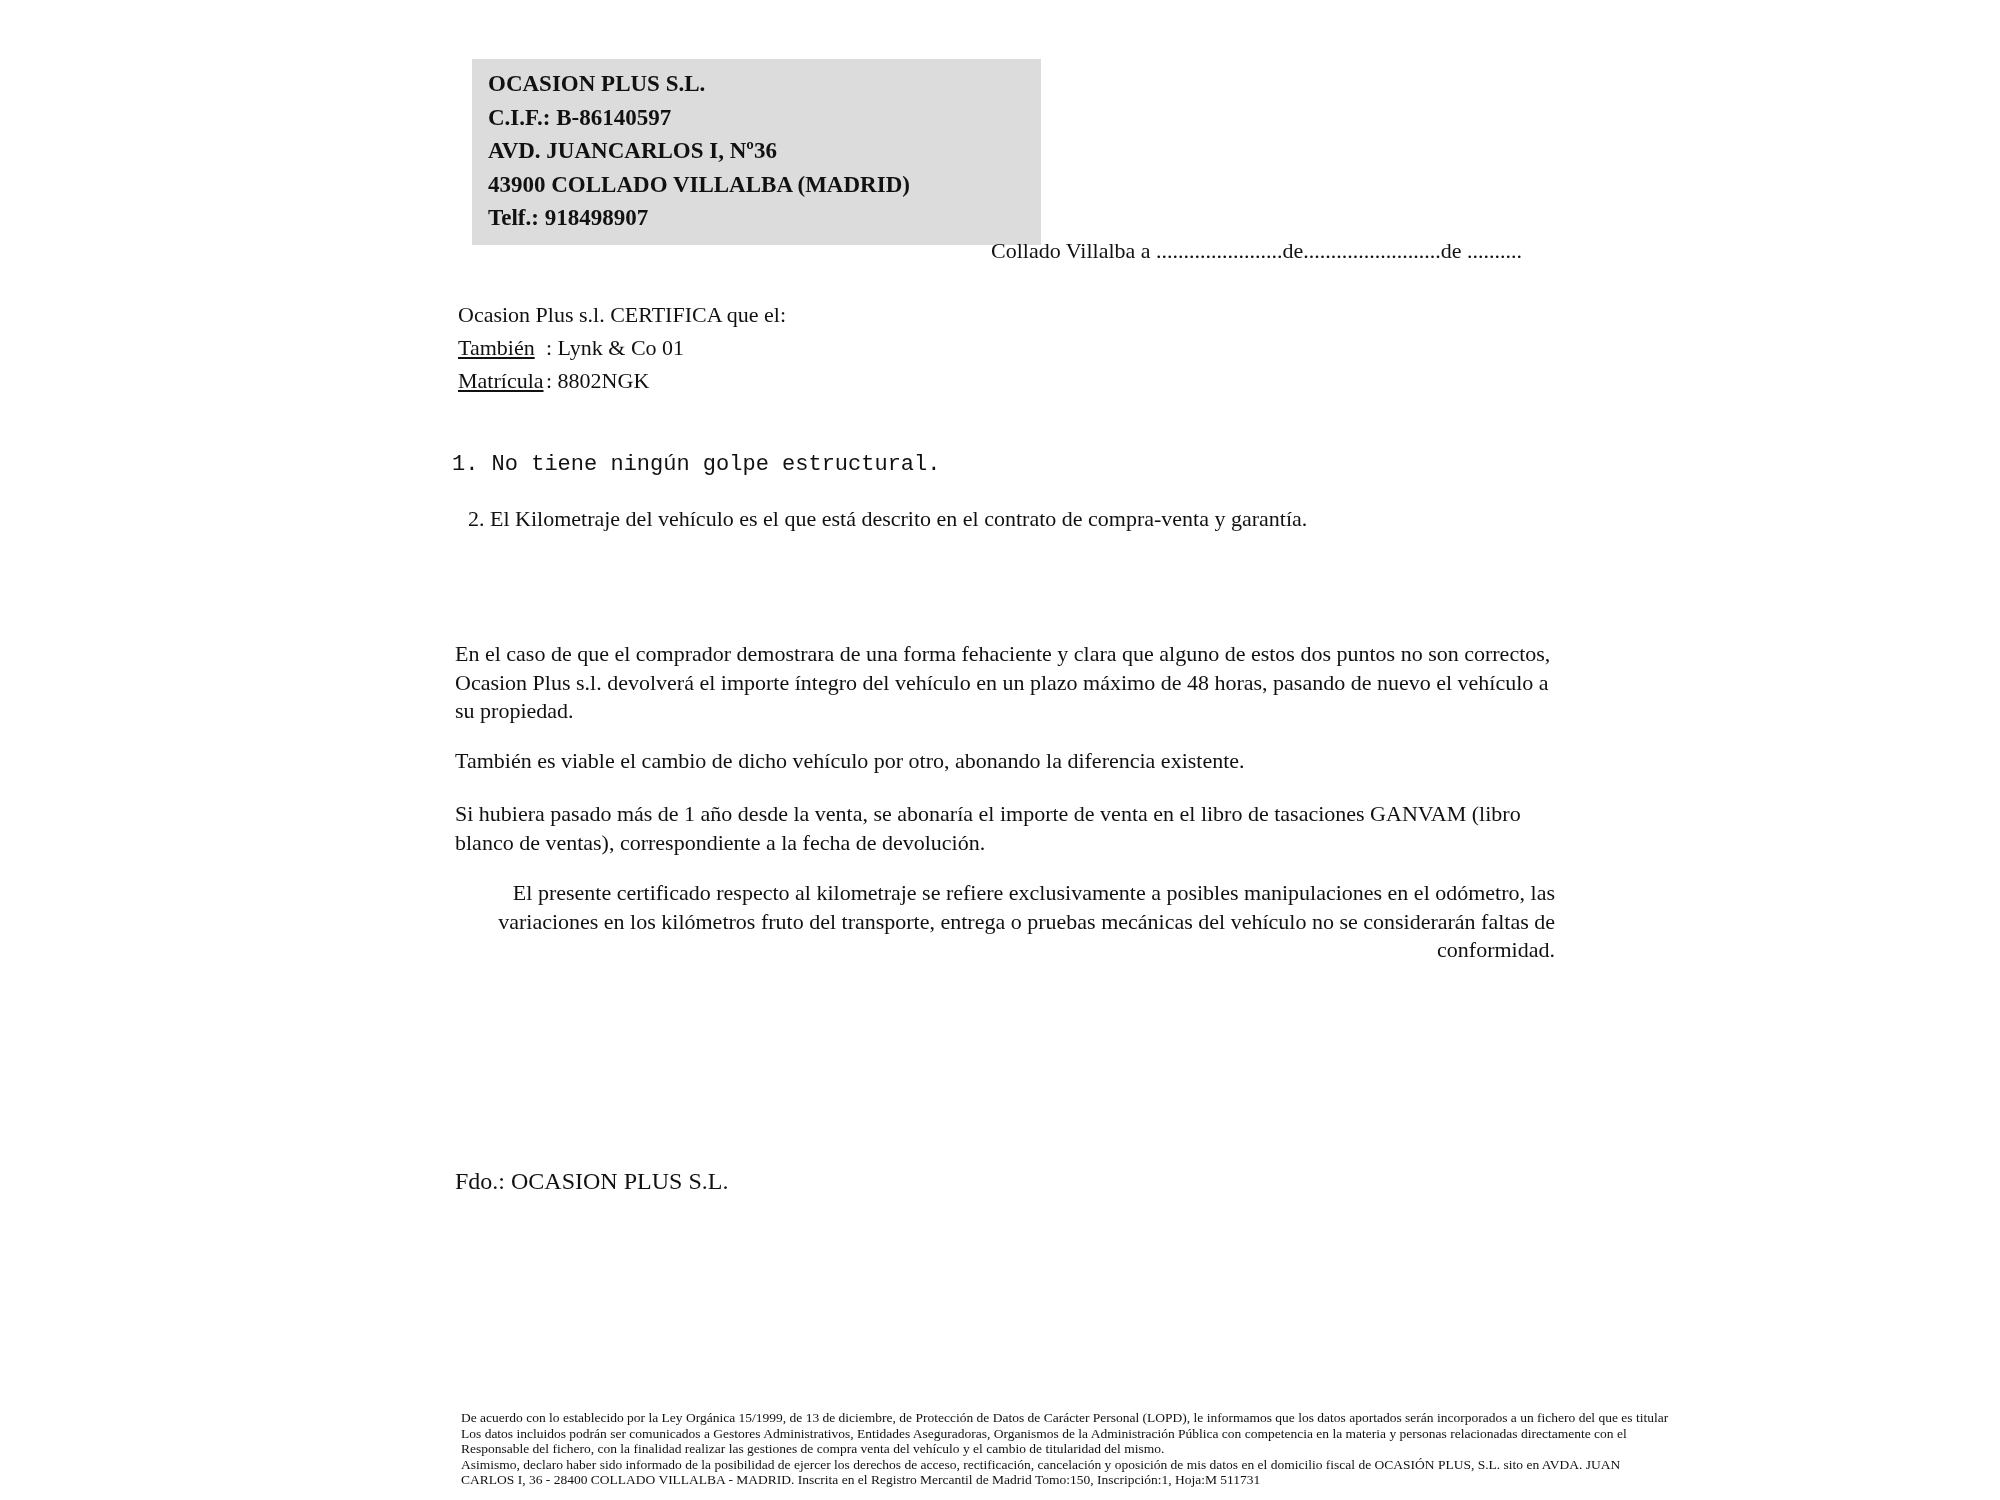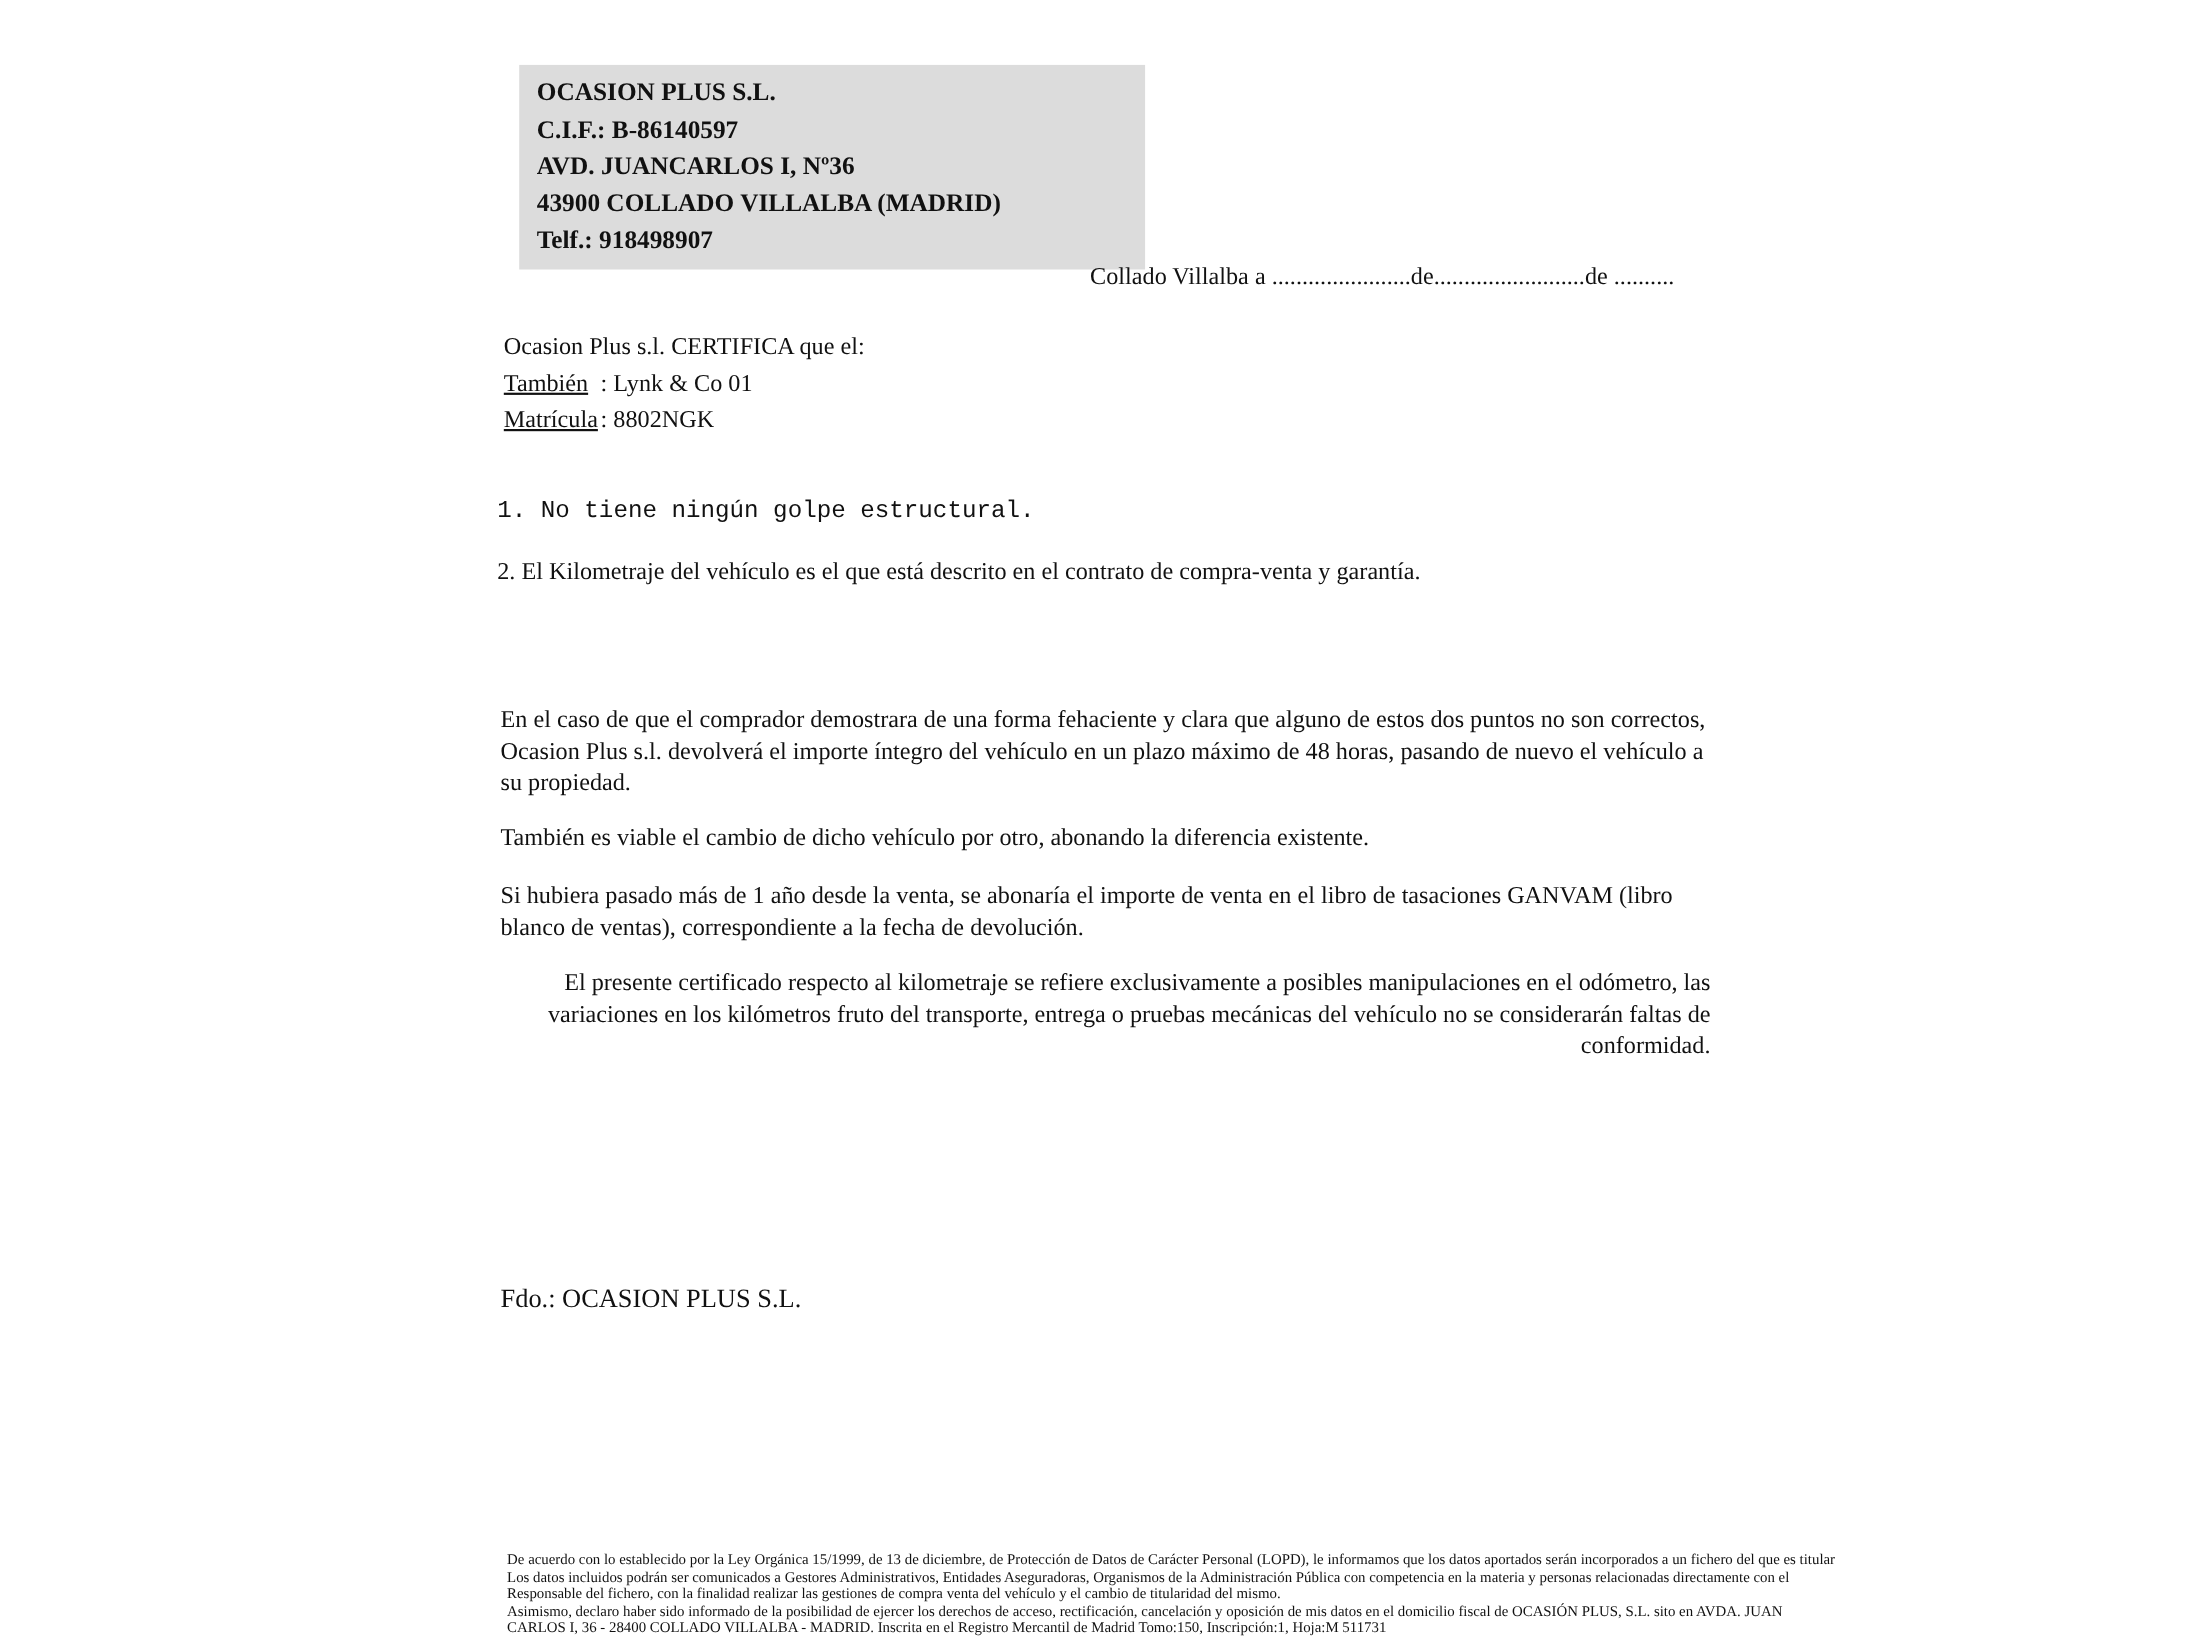--- a/index.html
+++ b/index.html
@@ -52,21 +52,21 @@
   }
   .item-1 {
     position: absolute;
     left: 452px;
     top: 452px;
     font-size: 22px;
     font-family: Liberation Mono, monospace;
   }
   .item-2 {
     position: absolute;
-    left: 452px;
+    left: 468px;
     top: 506px;
     font-size: 22px;
   }
   .para {
     position: absolute;
     left: 455px;
     width: 1100px;
     font-size: 22px;
     line-height: 28.5px;
     margin-top: 28px;

